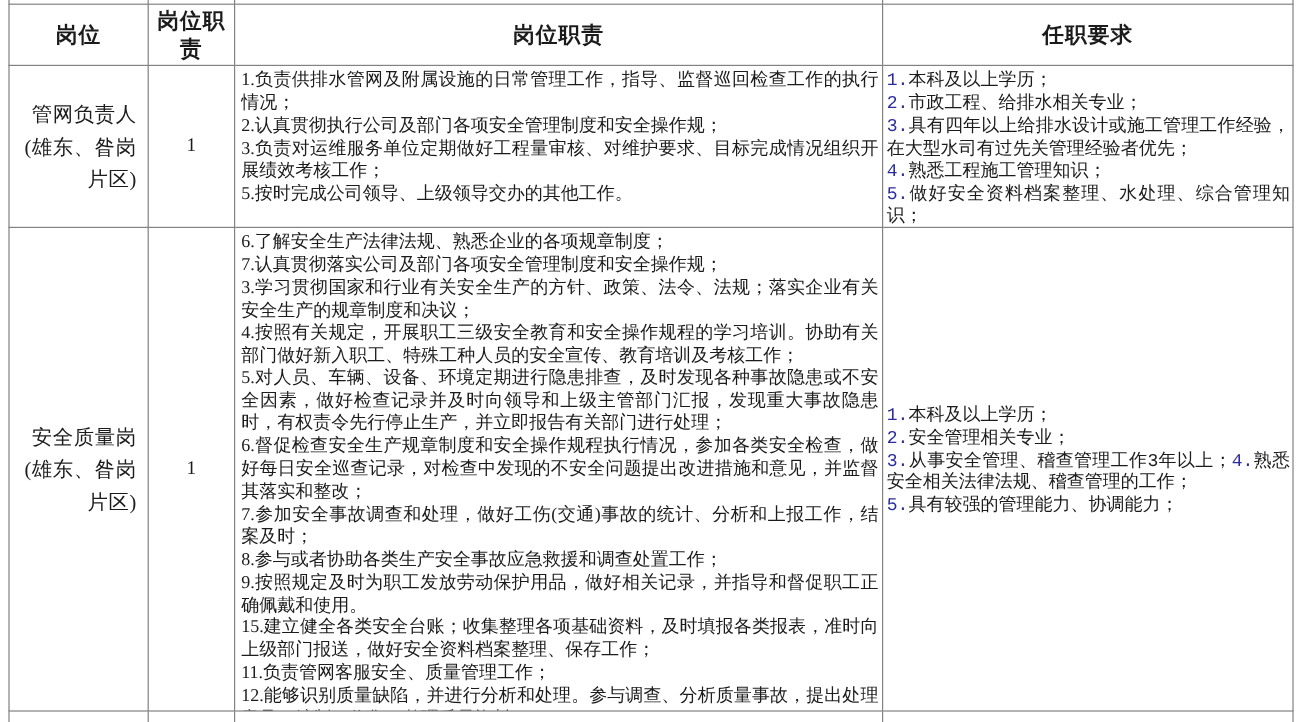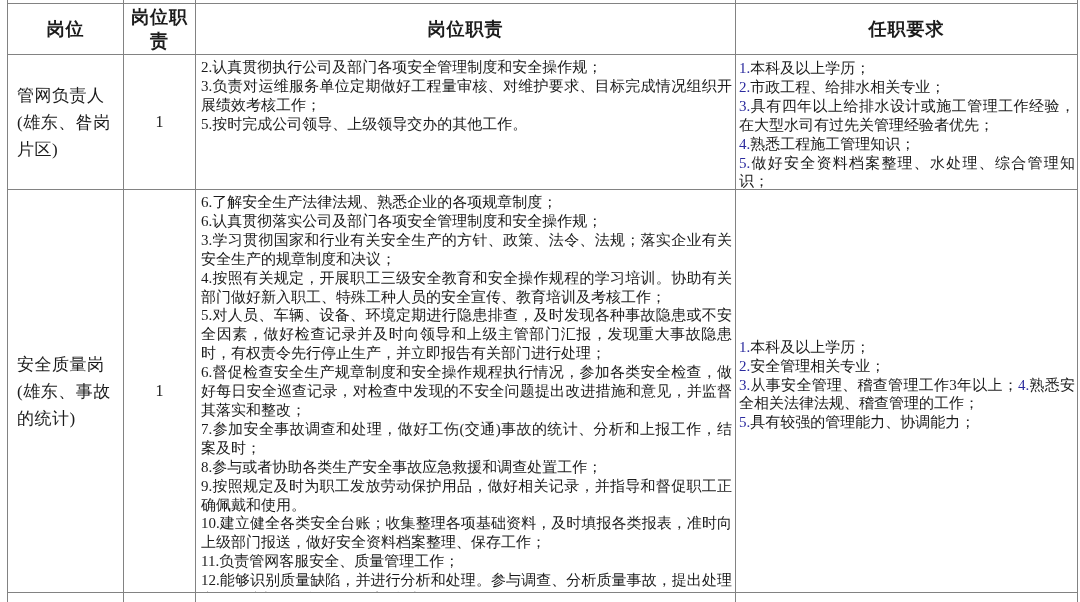--- a/index.html
+++ b/index.html
@@ -22,32 +22,32 @@
     grid-template-rows:4px 51px 135px 403px 9px;
   }
   .cell{border-right:1px solid var(--border);box-sizing:border-box;overflow:hidden;}
   .c1{border-left:1px solid var(--border);}
   .hline{border-bottom:1px solid var(--border);}
   .head{
     display:flex;align-items:center;justify-content:center;text-align:center;
     font-weight:bold;font-size:18px;line-height:24px;letter-spacing:1px;
   }
   .pos{
-    display:flex;align-items:center;justify-content:center;text-align:left;
+    display:flex;align-items:center;justify-content:center;text-align:right;
     font-size:17px;line-height:27px;padding:0 9px;letter-spacing:0.5px;
   }
   .cnt{
     display:flex;align-items:center;justify-content:center;
     font-size:16px;
   }
   .body{
     font-size:15px;line-height:18.9px;text-align:justify;
   }
   .duties{padding:3px 3px 0 5px;}
-  .reqs{padding:4px 2px 12px 3px;}
+  .reqs{padding:4px 2px 12px 3px;font-family:Liberation Mono, monospace;}
   .vcenter{display:flex;flex-direction:column;justify-content:center;padding-top:0;}
   p.duty,p.req{margin:0;padding:0;}
   .rnum{color:var(--reqnum);}
 </style>
 </head>
 <body>
 
 <div class="stage">
   <div class="grid">
 
@@ -57,46 +57,47 @@
     <div class="cell hline"></div>
 
     <div class="cell c1 hline head">岗位</div>
     <div class="cell hline head">岗位职责</div>
     <div class="cell hline head">岗位职责</div>
     <div class="cell hline head">任职要求</div>
 
     <div class="cell c1 hline pos">管网负责人(雄东、昝岗片区)</div>
     <div class="cell hline cnt">1</div>
     <div class="cell hline body duties">
+        <p class="duty">1.负责供排水管网及附属设施的日常管理工作，指导、监督巡回检查工作的执行情况；</p>
         <p class="duty">2.认真贯彻执行公司及部门各项安全管理制度和安全操作规；</p>
         <p class="duty">3.负责对运维服务单位定期做好工程量审核、对维护要求、目标完成情况组织开展绩效考核工作；</p>
         <p class="duty">5.按时完成公司领导、上级领导交办的其他工作。</p>
       </div>
     <div class="cell hline body reqs">
         <p class="req"><span class="rnum">1.</span><span>本科及以上学历；</span></p>
         <p class="req"><span class="rnum">2.</span><span>市政工程、给排水相关专业；</span></p>
         <p class="req"><span class="rnum">3.</span><span>具有四年以上给排水设计或施工管理工作经验，在大型水司有过先关管理经验者优先；</span></p>
         <p class="req"><span class="rnum">4.</span><span>熟悉工程施工管理知识；</span></p>
         <p class="req"><span class="rnum">5.</span><span>做好安全资料档案整理、水处理、综合管理知识；</span></p>
         <p class="req"><span class="rnum">6.</span><span>具有较好的沟通能力、协调能力。</span></p>
       </div>
 
-    <div class="cell c1 hline pos">安全质量岗(雄东、事故的统计)</div>
+    <div class="cell c1 hline pos">安全质量岗(雄东、昝岗片区)</div>
     <div class="cell hline cnt">1</div>
     <div class="cell hline body duties">
         <p class="duty">6.了解安全生产法律法规、熟悉企业的各项规章制度；</p>
-        <p class="duty">6.认真贯彻落实公司及部门各项安全管理制度和安全操作规；</p>
+        <p class="duty">7.认真贯彻落实公司及部门各项安全管理制度和安全操作规；</p>
         <p class="duty">3.学习贯彻国家和行业有关安全生产的方针、政策、法令、法规；落实企业有关安全生产的规章制度和决议；</p>
         <p class="duty">4.按照有关规定，开展职工三级安全教育和安全操作规程的学习培训。协助有关部门做好新入职工、特殊工种人员的安全宣传、教育培训及考核工作；</p>
         <p class="duty">5.对人员、车辆、设备、环境定期进行隐患排查，及时发现各种事故隐患或不安全因素，做好检查记录并及时向领导和上级主管部门汇报，发现重大事故隐患时，有权责令先行停止生产，并立即报告有关部门进行处理；</p>
         <p class="duty">6.督促检查安全生产规章制度和安全操作规程执行情况，参加各类安全检查，做好每日安全巡查记录，对检查中发现的不安全问题提出改进措施和意见，并监督其落实和整改；</p>
         <p class="duty">7.参加安全事故调查和处理，做好工伤(交通)事故的统计、分析和上报工作，结案及时；</p>
         <p class="duty">8.参与或者协助各类生产安全事故应急救援和调查处置工作；</p>
         <p class="duty">9.按照规定及时为职工发放劳动保护用品，做好相关记录，并指导和督促职工正确佩戴和使用。</p>
-        <p class="duty">10.建立健全各类安全台账；收集整理各项基础资料，及时填报各类报表，准时向上级部门报送，做好安全资料档案整理、保存工作；</p>
+        <p class="duty">15.建立健全各类安全台账；收集整理各项基础资料，及时填报各类报表，准时向上级部门报送，做好安全资料档案整理、保存工作；</p>
         <p class="duty">11.负责管网客服安全、质量管理工作；</p>
         <p class="duty">12.能够识别质量缺陷，并进行分析和处理。参与调查、分析质量事故，提出处理意见。编制、收集、整理质量资料；</p>
       </div>
     <div class="cell hline body reqs vcenter">
         <p class="req"><span class="rnum">1.</span><span>本科及以上学历；</span></p>
         <p class="req"><span class="rnum">2.</span><span>安全管理相关专业；</span></p>
         <p class="req"><span class="rnum">3.</span><span>从事安全管理、稽查管理工作3年以上；</span><span class="rnum">4.</span><span>熟悉安全相关法律法规、稽查管理的工作；</span></p>
         <p class="req"><span class="rnum">5.</span><span>具有较强的管理能力、协调能力；</span></p>
       </div>
 

